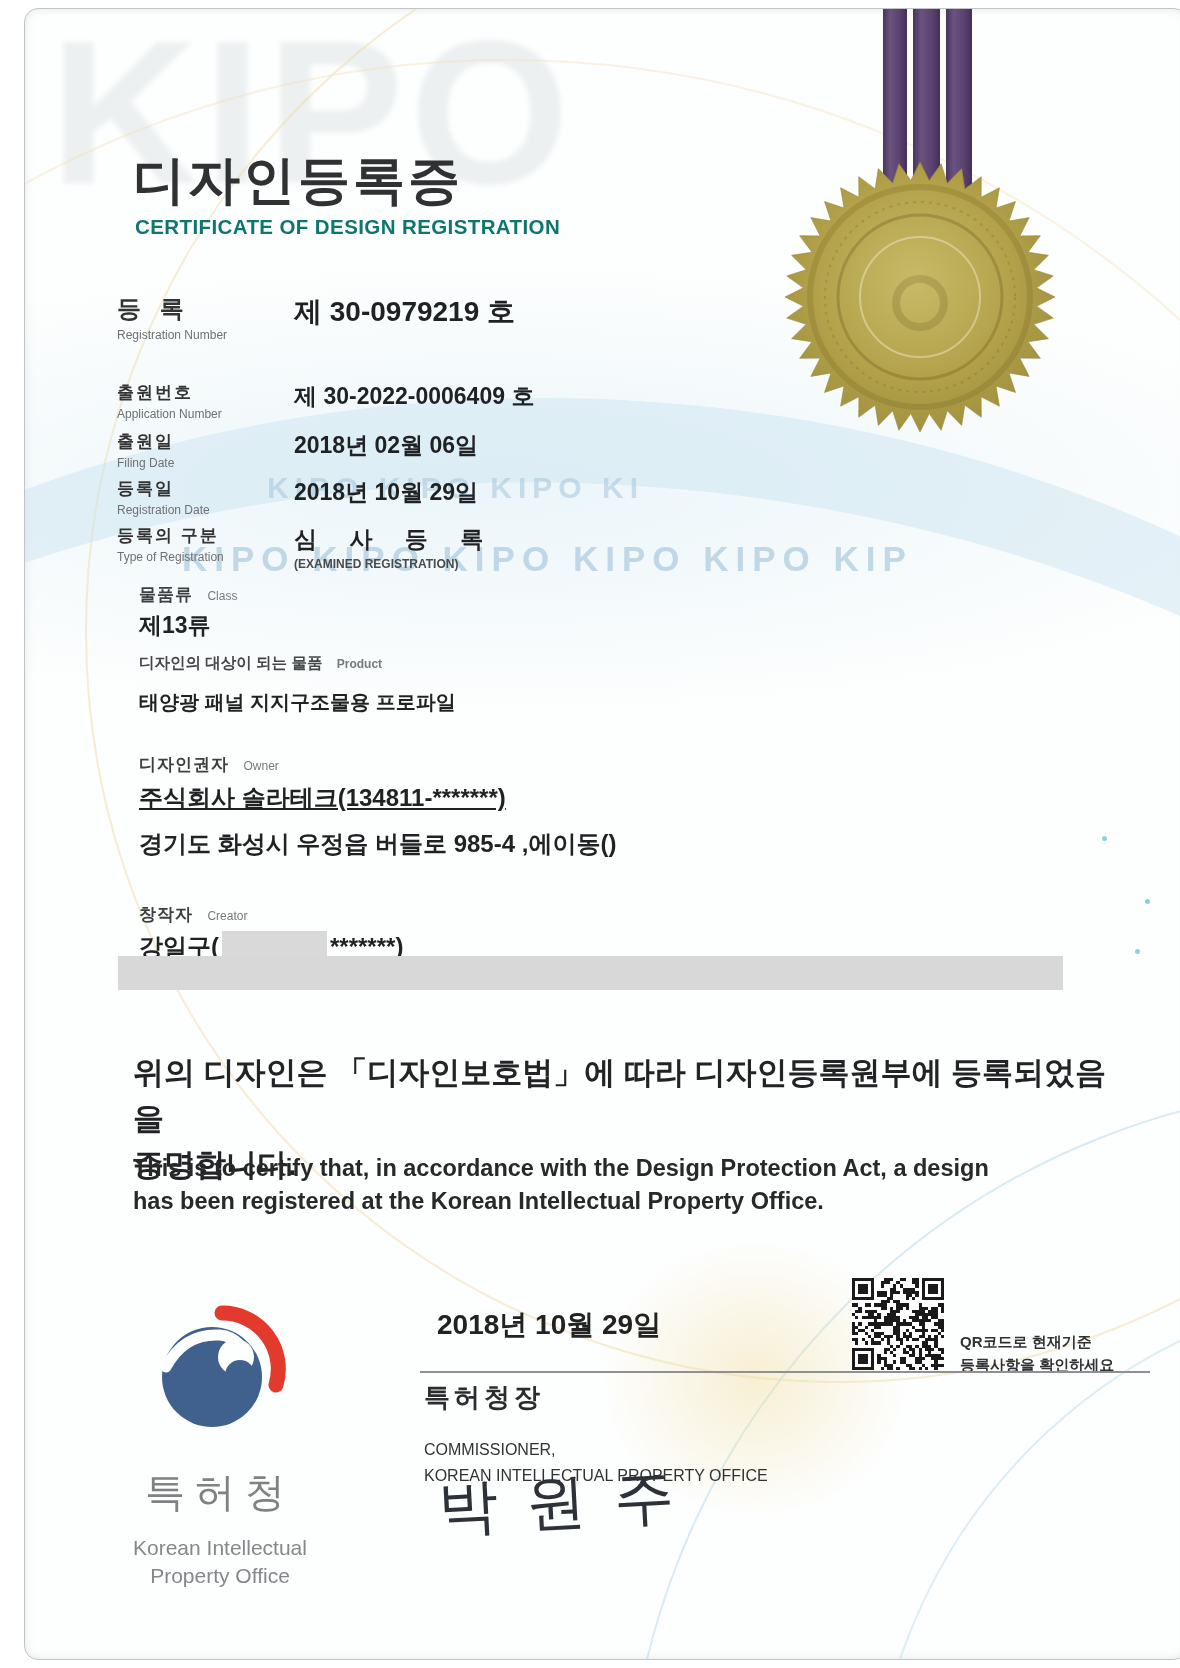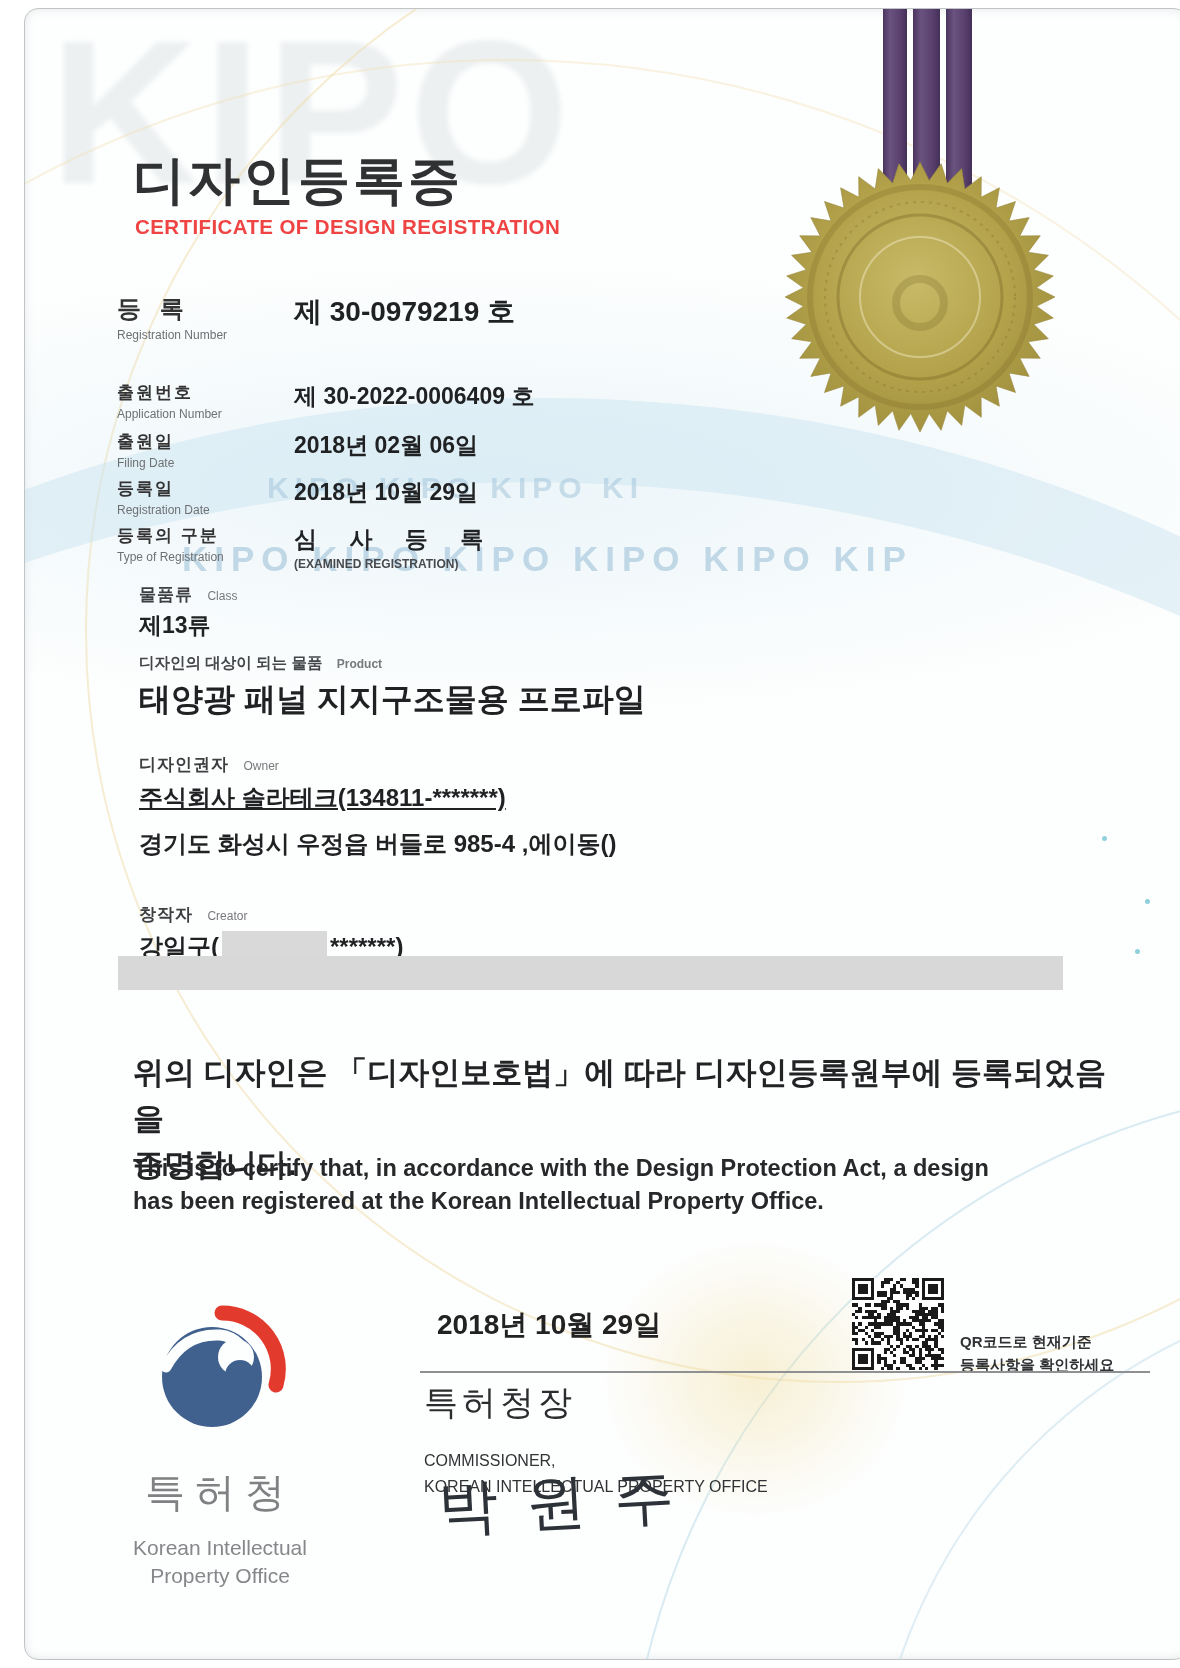--- a/index.html
+++ b/index.html
@@ -33,63 +33,63 @@
   .ribbon{position:absolute;top:9px;z-index:3;
           background:linear-gradient(90deg,#4b355f,#6a537f 30%,#5a4170 70%,#443058);}
   .ribbon.r1{left:883px;width:24px;height:192px;}
   .ribbon.r2{left:913px;width:27px;height:205px;}
   .ribbon.r3{left:946px;width:26px;height:198px;}
   .seal{position:absolute;left:783px;top:160px;width:274px;height:274px;z-index:4;}
   
   .title-ko{position:absolute;left:133px;top:146px;font-size:52px;font-weight:700;
             letter-spacing:3px;color:#2f3133;z-index:2;}
   .title-en{position:absolute;left:135px;top:215px;font-size:20.5px;font-weight:700;
-            letter-spacing:.4px;color:#ef4444;z-index:2;}
+            letter-spacing:.4px;color:#0f766e;z-index:2;}
   
   .fields{position:absolute;left:117px;top:293px;width:960px;height:300px;z-index:2;}
   .field-row{position:absolute;left:0;width:100%;}
   .row0{top:0;} .row1{top:88px;} .row2{top:137px;} .row3{top:184px;} .row4{top:231px;}
   .f-ko{display:block;font-weight:700;font-size:17px;color:#333;letter-spacing:2px;}
   .row0 .f-ko{font-size:24px;letter-spacing:6px;}
   .f-en{display:block;font-size:12px;color:#6e7174;margin-top:3px;filter:blur(.3px);}
   .f-value{position:absolute;left:177px;top:0;}
   .f-main{display:block;font-weight:700;font-size:23px;color:#1f2123;}
   .row0 .f-main{font-size:28px;}
   .row4 .f-main{letter-spacing:13px;}
   .f-sub{display:block;font-size:12px;font-weight:700;color:#47494c;margin-top:2px;filter:blur(.3px);}
   
   .sec{position:absolute;left:139px;z-index:2;}
   .lbl{font-size:17px;font-weight:700;color:#3c3e40;letter-spacing:1px;}
   .lbl-en{font-size:12px;color:#77797c;margin-left:10px;filter:blur(.3px);}
   .big{font-weight:700;font-size:23px;color:#1f2123;}
   .class-sec{top:583px;}
   .class-value{margin-top:4px;}
   .prod-lbl{margin-top:12px;font-size:15.5px;font-weight:700;color:#44464a;filter:blur(.2px);}
-  .prod-val{margin-top:4px;font-size:32px;}
+  .prod-val{margin-top:15px;font-size:20px;}
   .owner-sec{top:753px;}
   .owner-name{margin-top:6px;font-size:24px;text-decoration:underline;}
   .owner-addr{margin-top:14px;font-size:24px;}
   .creator-sec{top:903px;}
   .creator-line{margin-top:5px;font-size:24px;}
   .inline-redact{display:inline-block;width:105px;height:28px;background:#d9d9d9;
                  vertical-align:-4px;margin:0 3px;}
   .redact-bar{position:absolute;left:118px;top:956px;width:945px;height:34px;background:#d8d8d8;z-index:2;}
   
   .st-ko{position:absolute;left:133px;top:1050px;width:990px;font-size:31px;font-weight:600;
          line-height:46px;color:#212325;z-index:2;}
   .st-en{position:absolute;left:133px;top:1152px;width:980px;font-size:23.5px;font-weight:700;
          line-height:33px;color:#26282a;z-index:2;}
   
   .issue-date{position:absolute;left:437px;top:1306px;font-size:28px;font-weight:600;color:#222;z-index:2;}
   .qr{position:absolute;left:852px;top:1278px;width:92px;height:92px;z-index:2;background:#fff;}
   .qr-caption{position:absolute;left:960px;top:1330px;font-size:15px;font-weight:700;
               line-height:23px;color:#2f3133;z-index:2;}
   .rule{position:absolute;left:420px;top:1371px;width:730px;height:2px;background:#8f9092;z-index:2;}
   .comm{position:absolute;left:424px;top:1380px;z-index:2;}
-  .comm-ko{font-size:34px;font-weight:400;letter-spacing:4px;color:#2a2c2e;}
+  .comm-ko{font-size:26px;font-weight:700;letter-spacing:4px;color:#2a2c2e;}
   .comm-en{font-size:16px;font-weight:400;color:#303234;margin-top:22px;line-height:26px;}
   .signature{position:absolute;left:438px;top:1462px;font-size:60px;font-weight:500;
              letter-spacing:28px;color:#2d3138;transform:rotate(-3deg);z-index:2;}
   
   .kipo-block{position:absolute;left:85px;top:1303px;width:270px;text-align:center;z-index:2;}
   .kipo-sym{width:140px;height:140px;margin:0 auto;display:block;}
   .kipo-ko{margin-top:22px;font-size:40px;font-weight:500;letter-spacing:10px;color:#7f8183;}
   .kipo-en{margin-top:14px;font-size:21px;color:#85878a;line-height:28px;}
 </style>
 </head>

